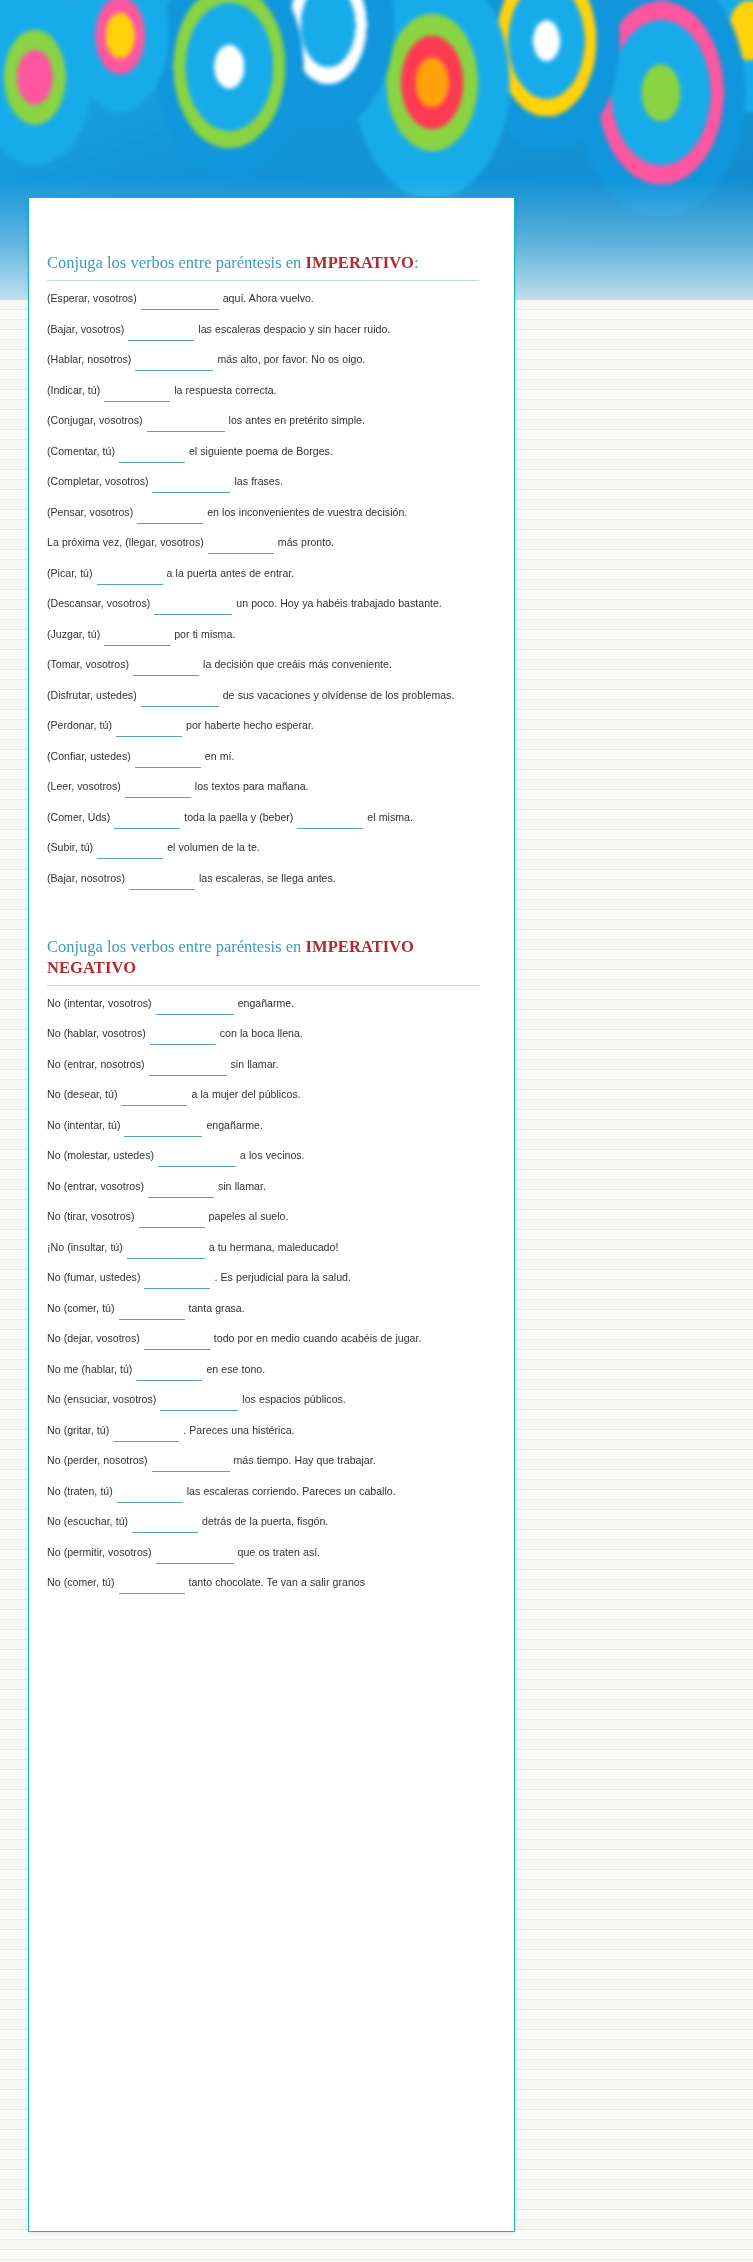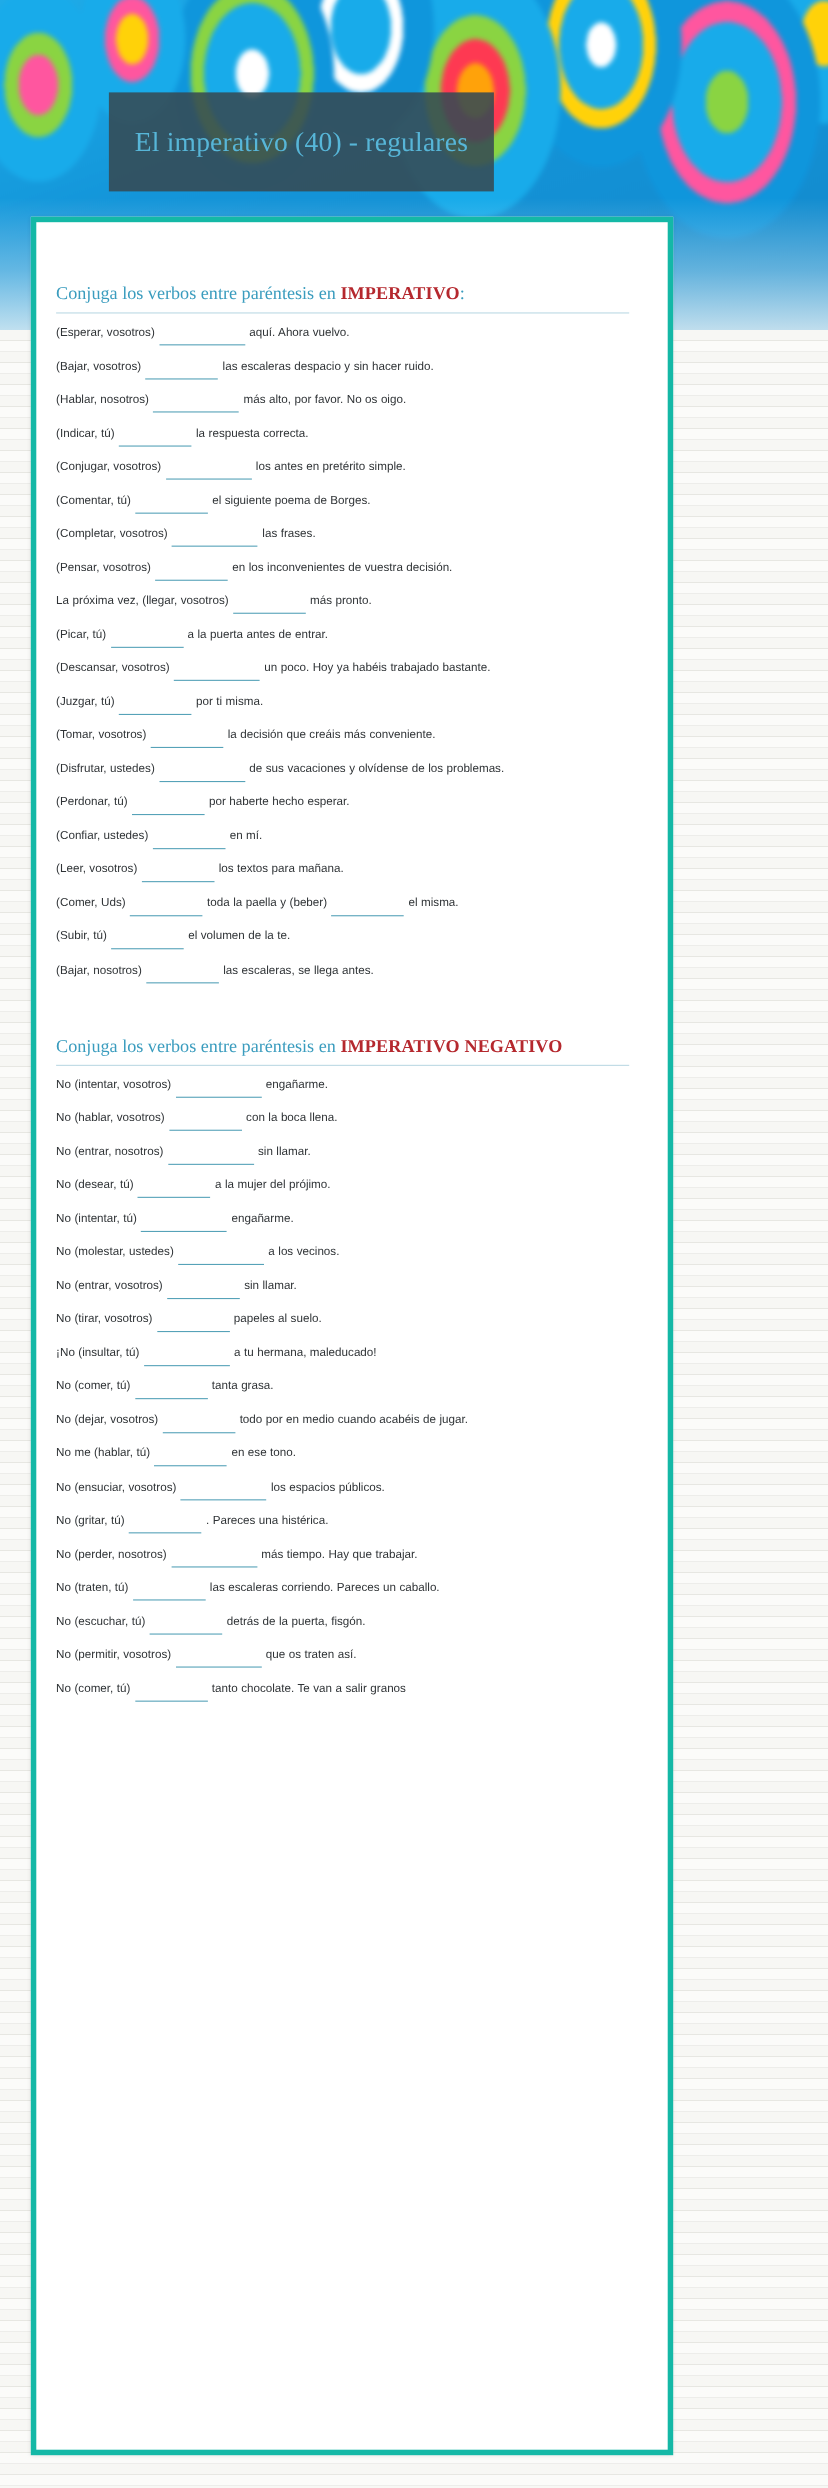--- a/index.html
+++ b/index.html
@@ -63,24 +63,24 @@
     font-size:25px;
     line-height:1.24;
     letter-spacing:.2px;
     padding:0 16px;
   }
 
   
   #sheet{
     position:absolute;
     left:28px; top:197px;
-    width:584px;
+    width:487px;
     min-height:2035px;
     background:#ffffff;
-    border:5px solid #14b8a6;
+    border:1px solid #14b8a6;
     box-shadow:0 1px 4px rgba(0,0,0,.10);
     z-index:2;
     box-sizing:border-box;
     padding:54px 35px 40px 18px;
   }
 
   .section{ margin-bottom:4px; }
   .section + .section{ margin-top:46px; }
 
   .section-heading{
@@ -127,23 +127,20 @@
   .w-lg{ width:74px; }
 </style>
 </head>
 <body>
 
 <div id="paper-bg"></div>
 
 <div id="hero">
   <div id="hero-photo"></div>
   <div id="hero-fade"></div>
-  <div id="title-box">
-    <div id="title-text">El imperativo (40) - regulares</div>
-  </div>
 </div>
 
 <div id="sheet">
   <div id="sections-root">
       <div class="section">
         <div class="section-heading"><span>Conjuga los verbos entre paréntesis en </span><span class="hl">IMPERATIVO</span><span>:</span></div>
         <div class="q-list">
           <div class="q"><span>(Esperar, vosotros)</span><input type="text" class="blank w-lg" style=""><span>aquí. Ahora vuelvo.</span></div>
           <div class="q"><span>(Bajar, vosotros)</span><input type="text" class="blank w-md" style=""><span>las escaleras despacio y sin hacer ruido.</span></div>
           <div class="q"><span>(Hablar, nosotros)</span><input type="text" class="blank w-lg" style=""><span>más alto, por favor. No os oigo.</span></div>
@@ -165,26 +162,27 @@
           <div class="q"><span>(Subir, tú)</span><input type="text" class="blank w-md" style=""><span>el volumen de la te.</span></div>
           <div class="q"><span>(Bajar, nosotros)</span><input type="text" class="blank w-md" style=""><span>las escaleras, se llega antes.</span></div>
         </div>
       </div>
       <div class="section">
         <div class="section-heading"><span>Conjuga los verbos entre paréntesis en </span><span class="hl">IMPERATIVO NEGATIVO</span><span></span></div>
         <div class="q-list">
           <div class="q"><span>No (intentar, vosotros)</span><input type="text" class="blank w-lg" style=""><span>engañarme.</span></div>
           <div class="q"><span>No (hablar, vosotros)</span><input type="text" class="blank w-md" style=""><span>con la boca llena.</span></div>
           <div class="q"><span>No (entrar, nosotros)</span><input type="text" class="blank w-lg" style=""><span>sin llamar.</span></div>
-          <div class="q"><span>No (desear, tú)</span><input type="text" class="blank w-md" style=""><span>a la mujer del prójimo.</span></div>
+          <div class="q"><span>No (desear, tú)</span><input type="text" class="blank w-md" style=""><span>a la mujer del públicos.</span></div>
           <div class="q"><span>No (intentar, tú)</span><input type="text" class="blank w-lg" style=""><span>engañarme.</span></div>
           <div class="q"><span>No (molestar, ustedes)</span><input type="text" class="blank w-lg" style=""><span>a los vecinos.</span></div>
           <div class="q"><span>No (entrar, vosotros)</span><input type="text" class="blank w-md" style=""><span>sin llamar.</span></div>
           <div class="q"><span>No (tirar, vosotros)</span><input type="text" class="blank w-md" style=""><span>papeles al suelo.</span></div>
           <div class="q"><span>¡No (insultar, tú)</span><input type="text" class="blank w-lg" style=""><span>a tu hermana, maleducado!</span></div>
+          <div class="q"><span>No (fumar, ustedes)</span><input type="text" class="blank w-md" style=""><span>. Es perjudicial para la salud.</span></div>
           <div class="q"><span>No (comer, tú)</span><input type="text" class="blank w-md" style=""><span>tanta grasa.</span></div>
           <div class="q"><span>No (dejar, vosotros)</span><input type="text" class="blank w-md" style=""><span>todo por en medio cuando acabéis de jugar.</span></div>
           <div class="q"><span>No me (hablar, tú)</span><input type="text" class="blank w-md" style=""><span>en ese tono.</span></div>
           <div class="q"><span>No (ensuciar, vosotros)</span><input type="text" class="blank w-lg" style=""><span>los espacios públicos.</span></div>
           <div class="q"><span>No (gritar, tú)</span><input type="text" class="blank w-md" style=""><span>. Pareces una histérica.</span></div>
           <div class="q"><span>No (perder, nosotros)</span><input type="text" class="blank w-lg" style=""><span>más tiempo. Hay que trabajar.</span></div>
           <div class="q"><span>No (traten, tú)</span><input type="text" class="blank w-md" style=""><span>las escaleras corriendo. Pareces un caballo.</span></div>
           <div class="q"><span>No (escuchar, tú)</span><input type="text" class="blank w-md" style=""><span>detrás de la puerta, fisgón.</span></div>
           <div class="q"><span>No (permitir, vosotros)</span><input type="text" class="blank w-lg" style=""><span>que os traten así.</span></div>
           <div class="q"><span>No (comer, tú)</span><input type="text" class="blank w-md" style=""><span>tanto chocolate. Te van a salir granos</span></div>

